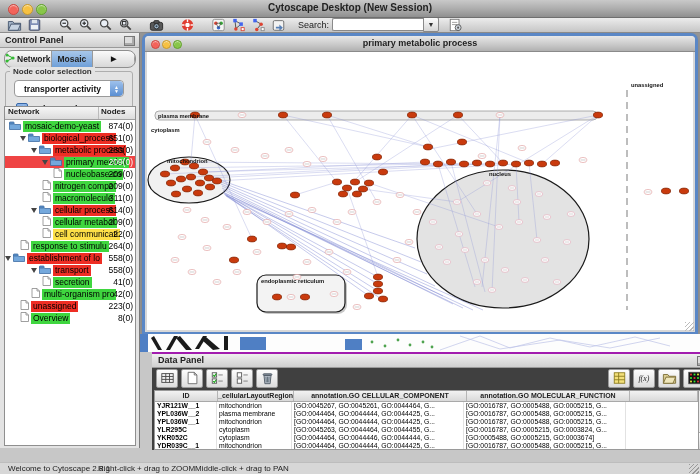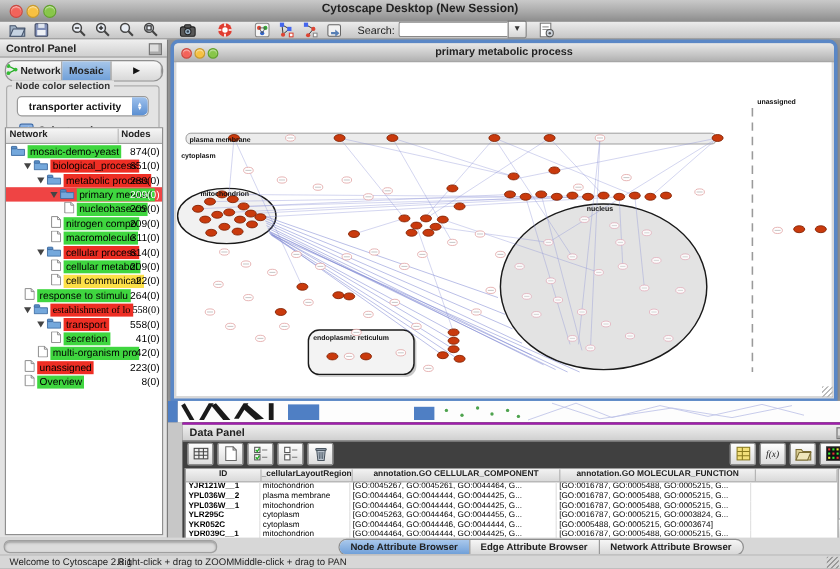--- a/index.html
+++ b/index.html
@@ -383,21 +383,21 @@
             <span class="tr-count">22(0)</span>
           </div>
           <div class="trow" style="padding-left: 15px;">
             <span class="tr-ico"><svg width="9" height="10" viewBox="0 0 9 10">
                 <path d="M1,0.5 h5 l2.5,2.5 V9.5 H1 z" fill="#fff" stroke="#888" stroke-width="0.8"></path>
                 <path d="M6,0.5 v2.5 h2.5" fill="none" stroke="#888" stroke-width="0.8"></path>
               </svg></span>
             <span class="tr-chip" style="background: rgb(63, 214, 63);">response to stimulu</span>
             <span class="tr-count">264(0)</span>
           </div>
-          <div class="trow" style="padding-left: 15px; font-family: Liberation Serif, serif;">
+          <div class="trow" style="">
             <span class="tr-arrow"></span>
             <span class="tr-ico"><svg width="12" height="9" viewBox="0 0 12 9">
                 <path d="M0.5,2 h4 l1,1.5 h6 V8.5 H0.5 z" fill="#74a8dc" stroke="#3f6da3" stroke-width="0.8"></path>
                 <rect x="0.5" y="1" width="4.5" height="2" rx="0.5" fill="#5a90c8" stroke="#3f6da3" stroke-width="0.8"></rect>
               </svg></span>
             <span class="tr-chip" style="background: rgb(238, 46, 36);">establishment of lo</span>
             <span class="tr-count">558(0)</span>
           </div>
           <div class="trow" style="padding-left: 26px;">
             <span class="tr-arrow"></span>
@@ -883,28 +883,20 @@
     </div>
     <div id="dp-scroll" class="abs">
       <div id="dp-thumb" class="abs"></div>
       <div id="dp-arrows" class="abs">
         <div>▲</div>
         <div>▼</div>
       </div>
     </div>
   </div>
 
-  <div id="tabs-row" class="abs">
-    <div id="mem-bar" class="abs"></div>
-    <div id="attr-tabs" class="abs">
-        <div class="atab sel">Node Attribute Browser</div>
-        <div class="atab">Edge Attribute Browser</div>
-        <div class="atab">Network Attribute Browser</div>
-      </div>
-  </div>
 
   <div id="status-row" class="abs">
     <span class="status-item abs" style="left:8px">Welcome to Cytoscape 2.8.1</span>
     <span class="status-item abs" style="left:98px">Right-click + drag to ZOOM</span>
     <span class="status-item abs" style="left:195px">Middle-click + drag to PAN</span>
     <div id="app-grip" class="abs"></div>
   </div>
 </div>
 
 </body></html>

